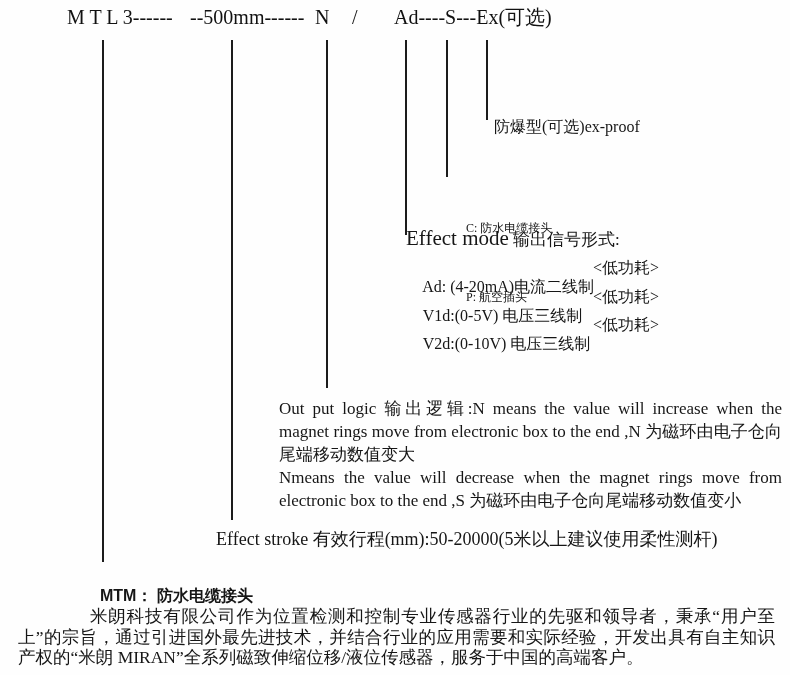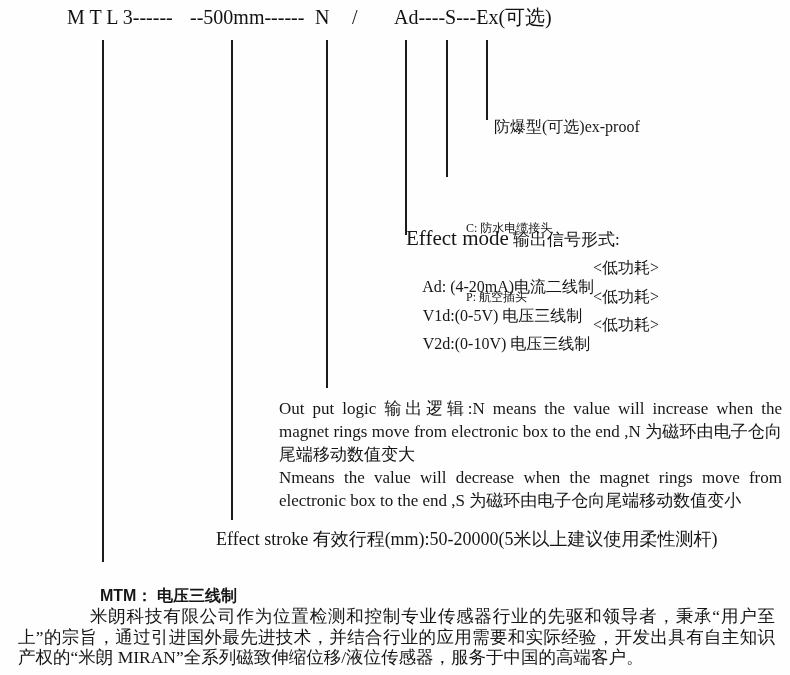--- a/index.html
+++ b/index.html
@@ -144,17 +144,17 @@
     <span class="tag">&lt;低功耗&gt;</span>
   </div>
 
   <div class="logic">
     <p>Out put logic 输出逻辑:N means the value will increase when the magnet rings move from electronic box to the end ,N 为磁环由电子仓向尾端移动数值变大</p>
     <p>Nmeans the value will decrease when the magnet rings move from electronic box to the end ,S 为磁环由电子仓向尾端移动数值变小</p>
   </div>
 
   <div class="effect-stroke">Effect stroke 有效行程(mm):50-20000(5米以上建议使用柔性测杆)</div>
 
-  <div class="model-hei mtm">MTM： 电压三线制</div>
+  <div class="model-hei mtm">MTM： 防水电缆接头</div>
 
   <div class="company">米朗科技有限公司作为位置检测和控制专业传感器行业的先驱和领导者，秉承“用户至上”的宗旨，通过引进国外最先进技术，并结合行业的应用需要和实际经验，开发出具有自主知识产权的“米朗 MIRAN”全系列磁致伸缩位移/液位传感器，服务于中国的高端客户。</div>
 
 </div>
 
 </body></html>

